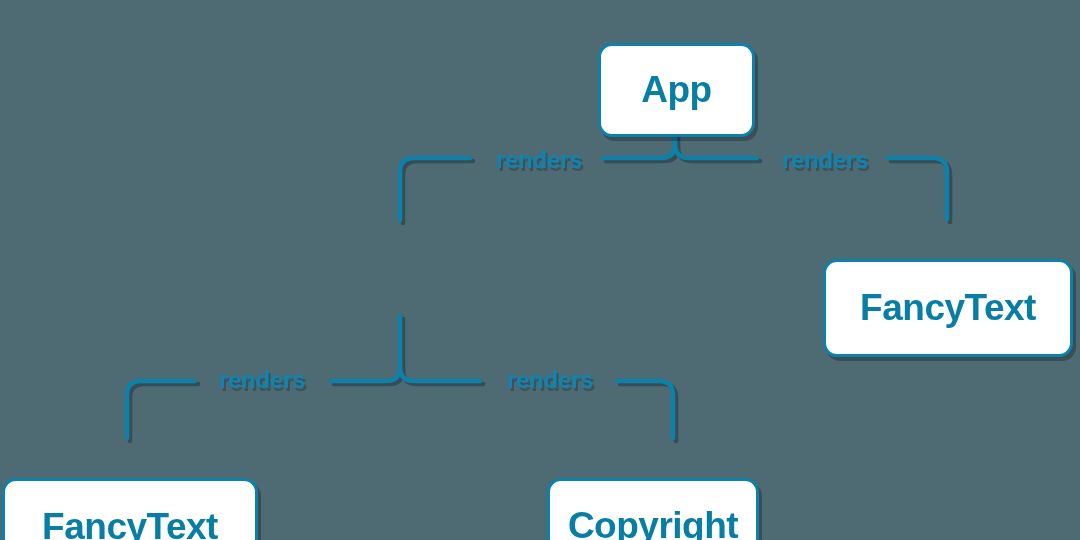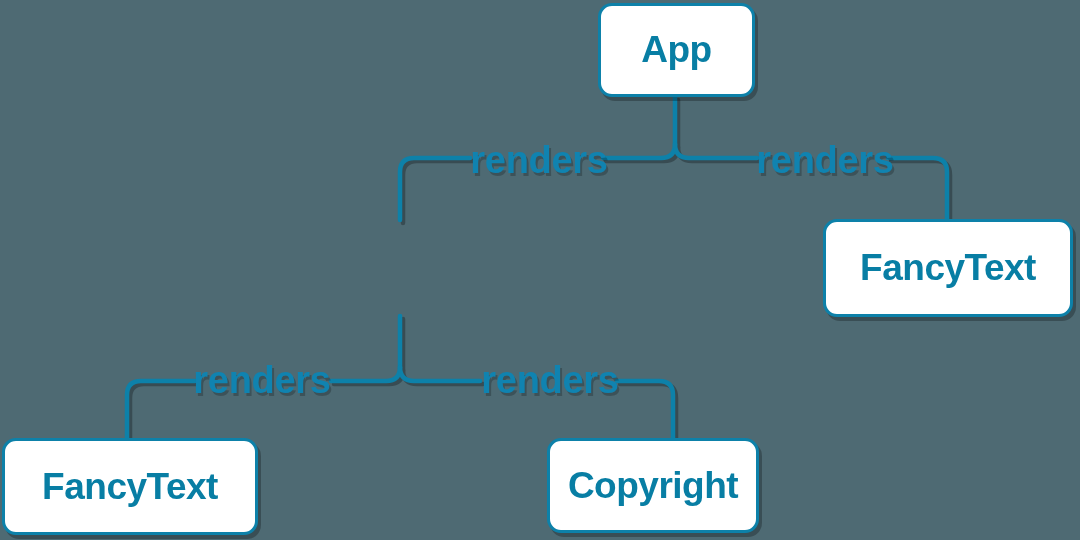--- a/index.html
+++ b/index.html
@@ -32,38 +32,39 @@
   .node {
     position: absolute;
     background: #ffffff;
     border: 3px solid #0d81a9;
     border-radius: 14px;
     box-shadow: 3px 4px 0 rgba(0,0,0,0.26);
     display: flex;
     align-items: center;
     justify-content: center;
     box-sizing: border-box;
+    margin-top: 40px;
   }
   .node span {
     color: #087ea4;
     font-size: 37px;
     font-weight: 600;
     letter-spacing: -0.5px;
     white-space: nowrap;
   }
   .n0 { left: 598px; top: 3px;   width: 157px; height: 94px; }
   .n1 { left: 190px; top: 220px; width: 445px; height: 96px; }
   .n2 { left: 823px; top: 219px; width: 250px; height: 98px; }
   .n3 { left: 2px;   top: 438px; width: 256px; height: 97px; }
   .n4 { left: 547px; top: 438px; width: 212px; height: 95px; }
   .edge-label {
     position: absolute;
     transform: translate(-50%, -50%);
     color: #1083b0;
-    font-size: 38px;
+    font-size: 24px;
     font-weight: 700;
     letter-spacing: -0.3px;
     text-shadow: 2px 3px 0 rgba(0,0,0,0.22);
     white-space: nowrap;
   }
   .l0 { left: 539px; top: 160px; }
   .l1 { left: 825px; top: 160px; }
   .l2 { left: 262px; top: 380px; }
   .l3 { left: 550px; top: 380px; }
 </style>

